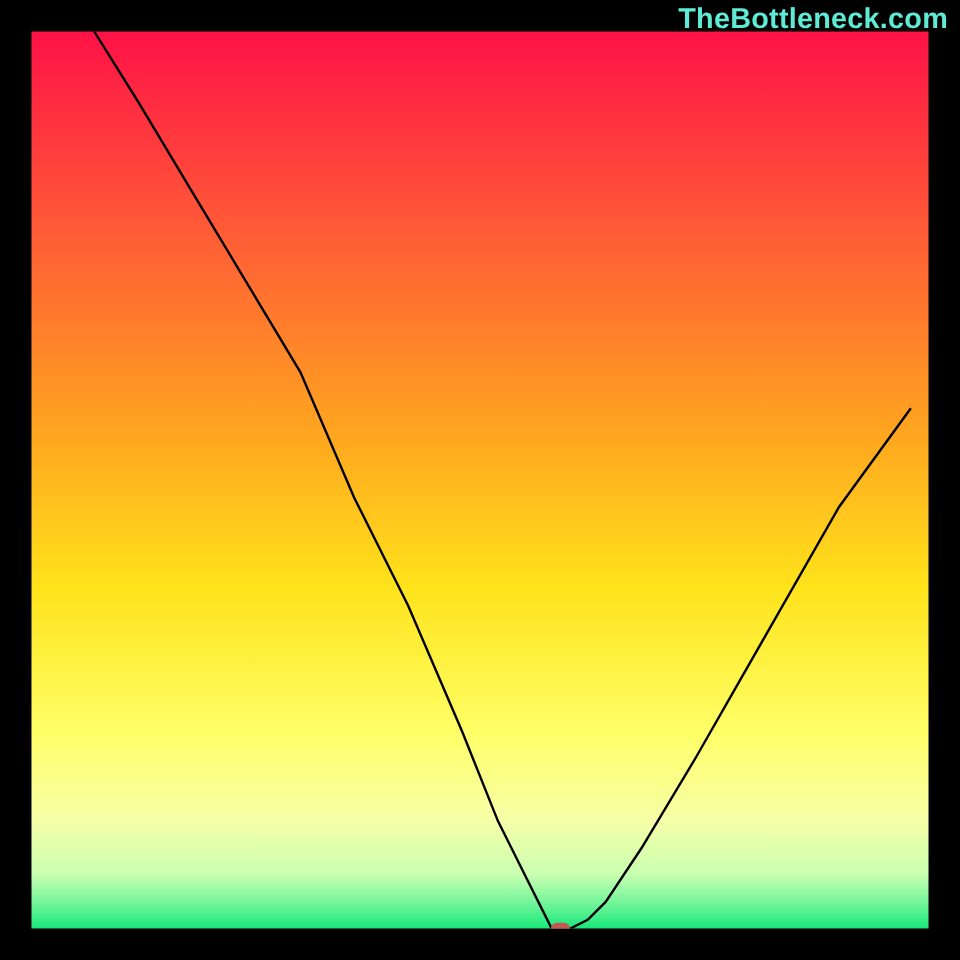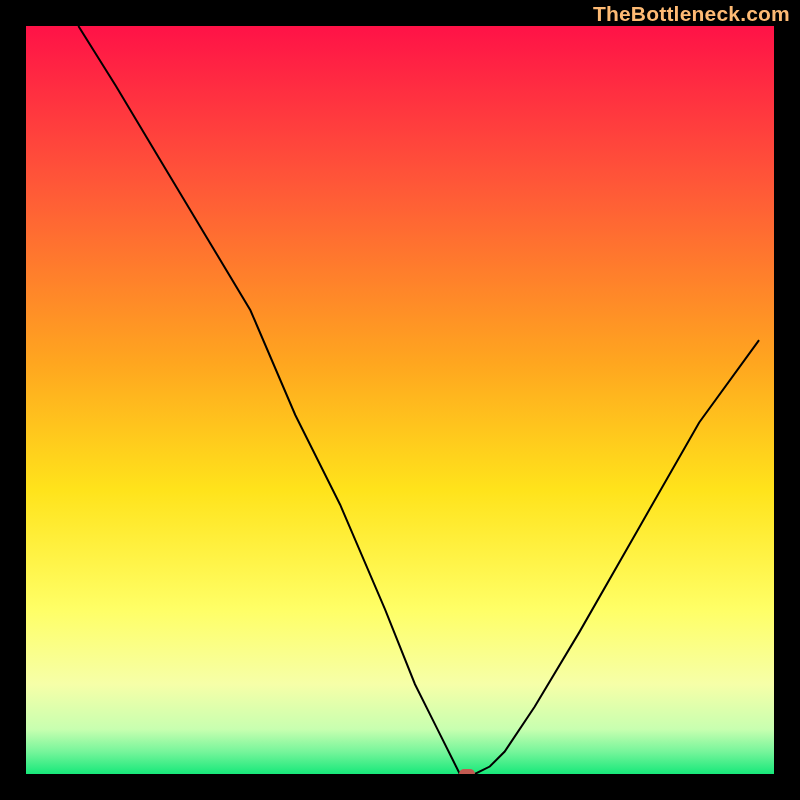--- a/index.html
+++ b/index.html
@@ -14,22 +14,22 @@
   .frame {
     position: relative;
     width: 800px;
     height: 800px;
     background: #000;
   }
   .watermark {
     position: absolute;
     top: 2px;
     right: 10px;
-    color: #fdba74;
-    font-size: 21px;
+    color: #5eead4;
+    font-size: 24px;
     font-weight: 600;
     letter-spacing: 0.2px;
     z-index: 10;
   }
   .plot-area {
     position: absolute;
     left: 26px;
     top: 26px;
     width: 748px;   
     height: 748px;  

